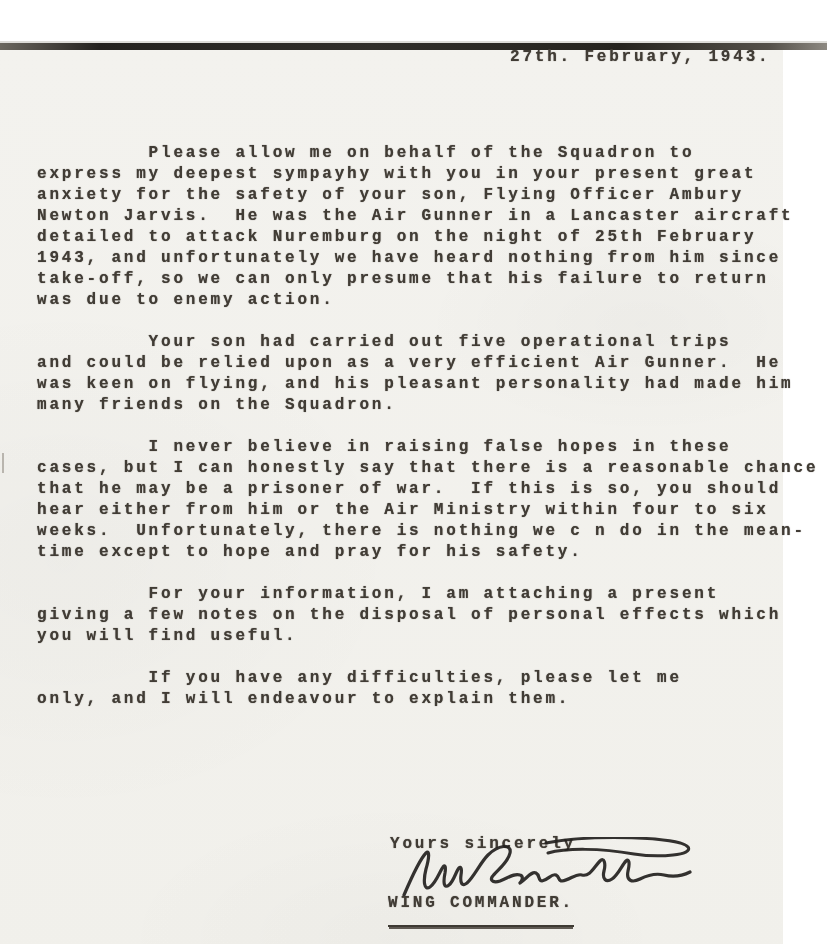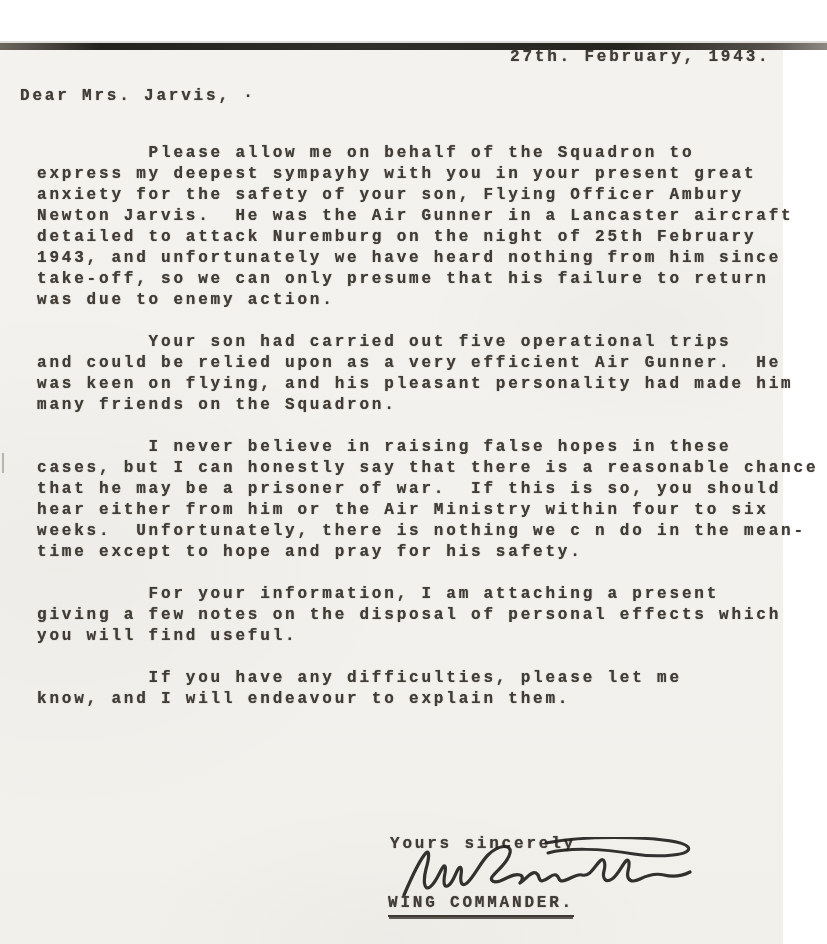--- a/index.html
+++ b/index.html
@@ -17,36 +17,35 @@
   .ink{color:#413c35;font-weight:bold;font-size:16px;letter-spacing:2.8px;
        text-shadow:0 0 1px rgba(58,52,45,0.75);}
   .abs{position:absolute;}
   .para{margin:0 0 21px 0;white-space:pre;line-height:21px;}
   .date{left:510px;top:6px;line-height:21px;white-space:pre;}
   .salutation{left:20px;top:45px;line-height:21px;white-space:pre;}
   .body-block{left:37px;top:102px;}
   .closing{left:390px;top:793px;line-height:21px;white-space:pre;}
   .signature{left:396px;top:796px;width:318px;height:64px;}
   .commander{left:388px;top:852px;line-height:21px;white-space:pre;}
-  .u-double{display:inline-block;padding-bottom:1px;border-bottom:2px solid #3e3a33;
+  .u-double{display:inline-block;padding-bottom:11px;border-bottom:2px solid #3e3a33;
             box-shadow:0 3px 0 -1px #5e5952;}
   .address{left:22px;top:852px;line-height:26px;white-space:pre;}
   .artifact-tick{position:absolute;left:2px;top:412px;width:2px;height:20px;background:#b9b5ae;}
   .stray-mark{position:absolute;left:92px;top:920px;width:18px;height:20px;}
 </style>
 </head>
 <body>
 
 <div class="page">
   <div class="top-edge"></div>
   <div class="top-band"></div>
 
   <div class="abs date ink">27th. February, 1943.</div>
 
-  <div class="abs salutation ink">Dear Mrs. Jarvis, ·</div>
 
   <div class="abs body-block ink">
       <p class="para">         Please allow me on behalf of the Squadron to
 express my deepest sympayhy with you in your present great
 anxiety for the safety of your son, Flying Officer Ambury
 Newton Jarvis.  He was the Air Gunner in a Lancaster aircraft
 detailed to attack Nuremburg on the night of 25th February
 1943, and unfortunately we have heard nothing from him since
 take-off, so we can only presume that his failure to return
 was due to enemy action.</p>
@@ -57,21 +56,21 @@
       <p class="para">         I never believe in raising false hopes in these
 cases, but I can honestly say that there is a reasonable chance
 that he may be a prisoner of war.  If this is so, you should
 hear either from him or the Air Ministry within four to six
 weeks.  Unfortunately, there is nothing we c n do in the mean-
 time except to hope and pray for his safety.</p>
       <p class="para">         For your information, I am attaching a present
 giving a few notes on the disposal of personal effects which
 you will find useful.</p>
       <p class="para">         If you have any difficulties, please let me
-know, and I will endeavour to explain them.</p>
+only, and I will endeavour to explain them.</p>
     </div>
 
   <div class="abs closing ink">Yours sincerely</div>
 
   <svg class="abs signature" viewBox="0 0 318 64" fill="none" xmlns="http://www.w3.org/2000/svg">
     <path d="M150,6 C198,-3 284,0 292,10 C298,18 264,21 238,17 C204,11 170,11 152,16" stroke="#23211e" stroke-width="3" stroke-linecap="round" opacity="0.92"></path>
     <path d="M8,58 C14,44 24,22 30,16 C34,12 33,22 30,32 C27,44 28,54 34,50 C40,46 44,34 47,30 C49,27 50,30 49,36 C47,46 48,52 53,48 C58,44 60,34 63,31 C65,29 66,32 65,38 C64,46 66,50 71,46 C78,40 84,26 92,18 C102,8 116,6 114,16 C112,26 100,34 96,40 C94,44 98,46 104,44 C112,41 118,36 124,38 C128,39 126,44 124,46 C132,40 136,34 140,36 C144,38 142,44 146,44 C152,43 156,36 160,38 C164,40 162,44 166,44 C174,43 180,36 186,38 C194,40 198,30 204,24 C208,20 210,26 208,34 C206,42 210,46 216,42 C222,38 226,28 230,24 C233,21 234,26 232,34 C230,44 236,46 244,42 C252,38 260,36 268,38 C276,40 286,39 294,35" stroke="#23211e" stroke-width="3.2" stroke-linecap="round" stroke-linejoin="round" opacity="0.92"></path>
   </svg>
 
   <div class="abs commander ink"><span class="u-double">WING COMMANDER.</span></div>

